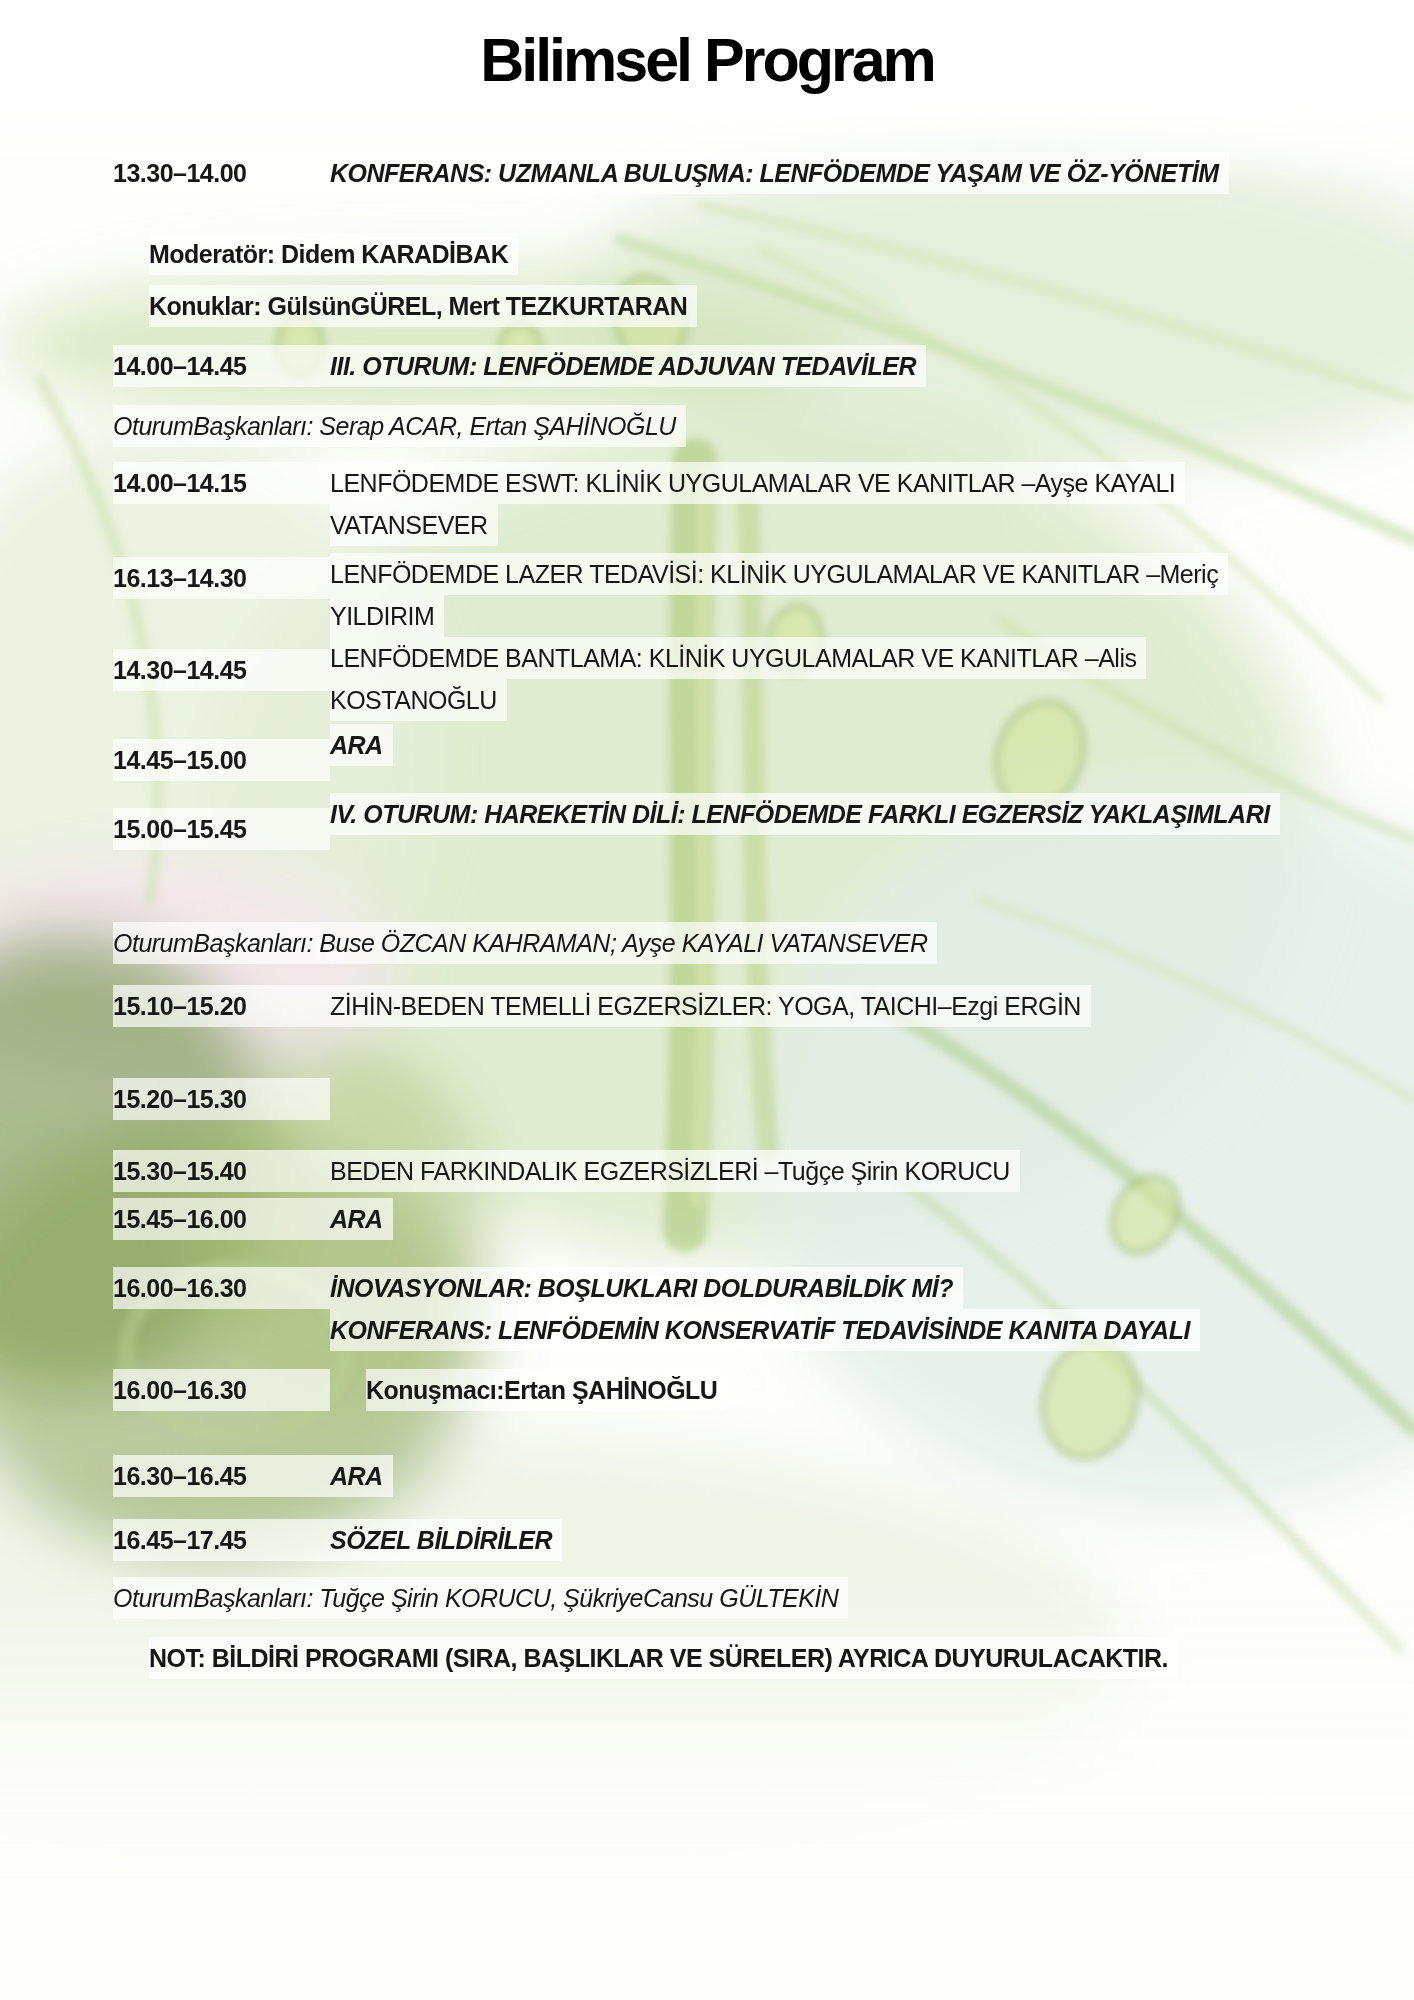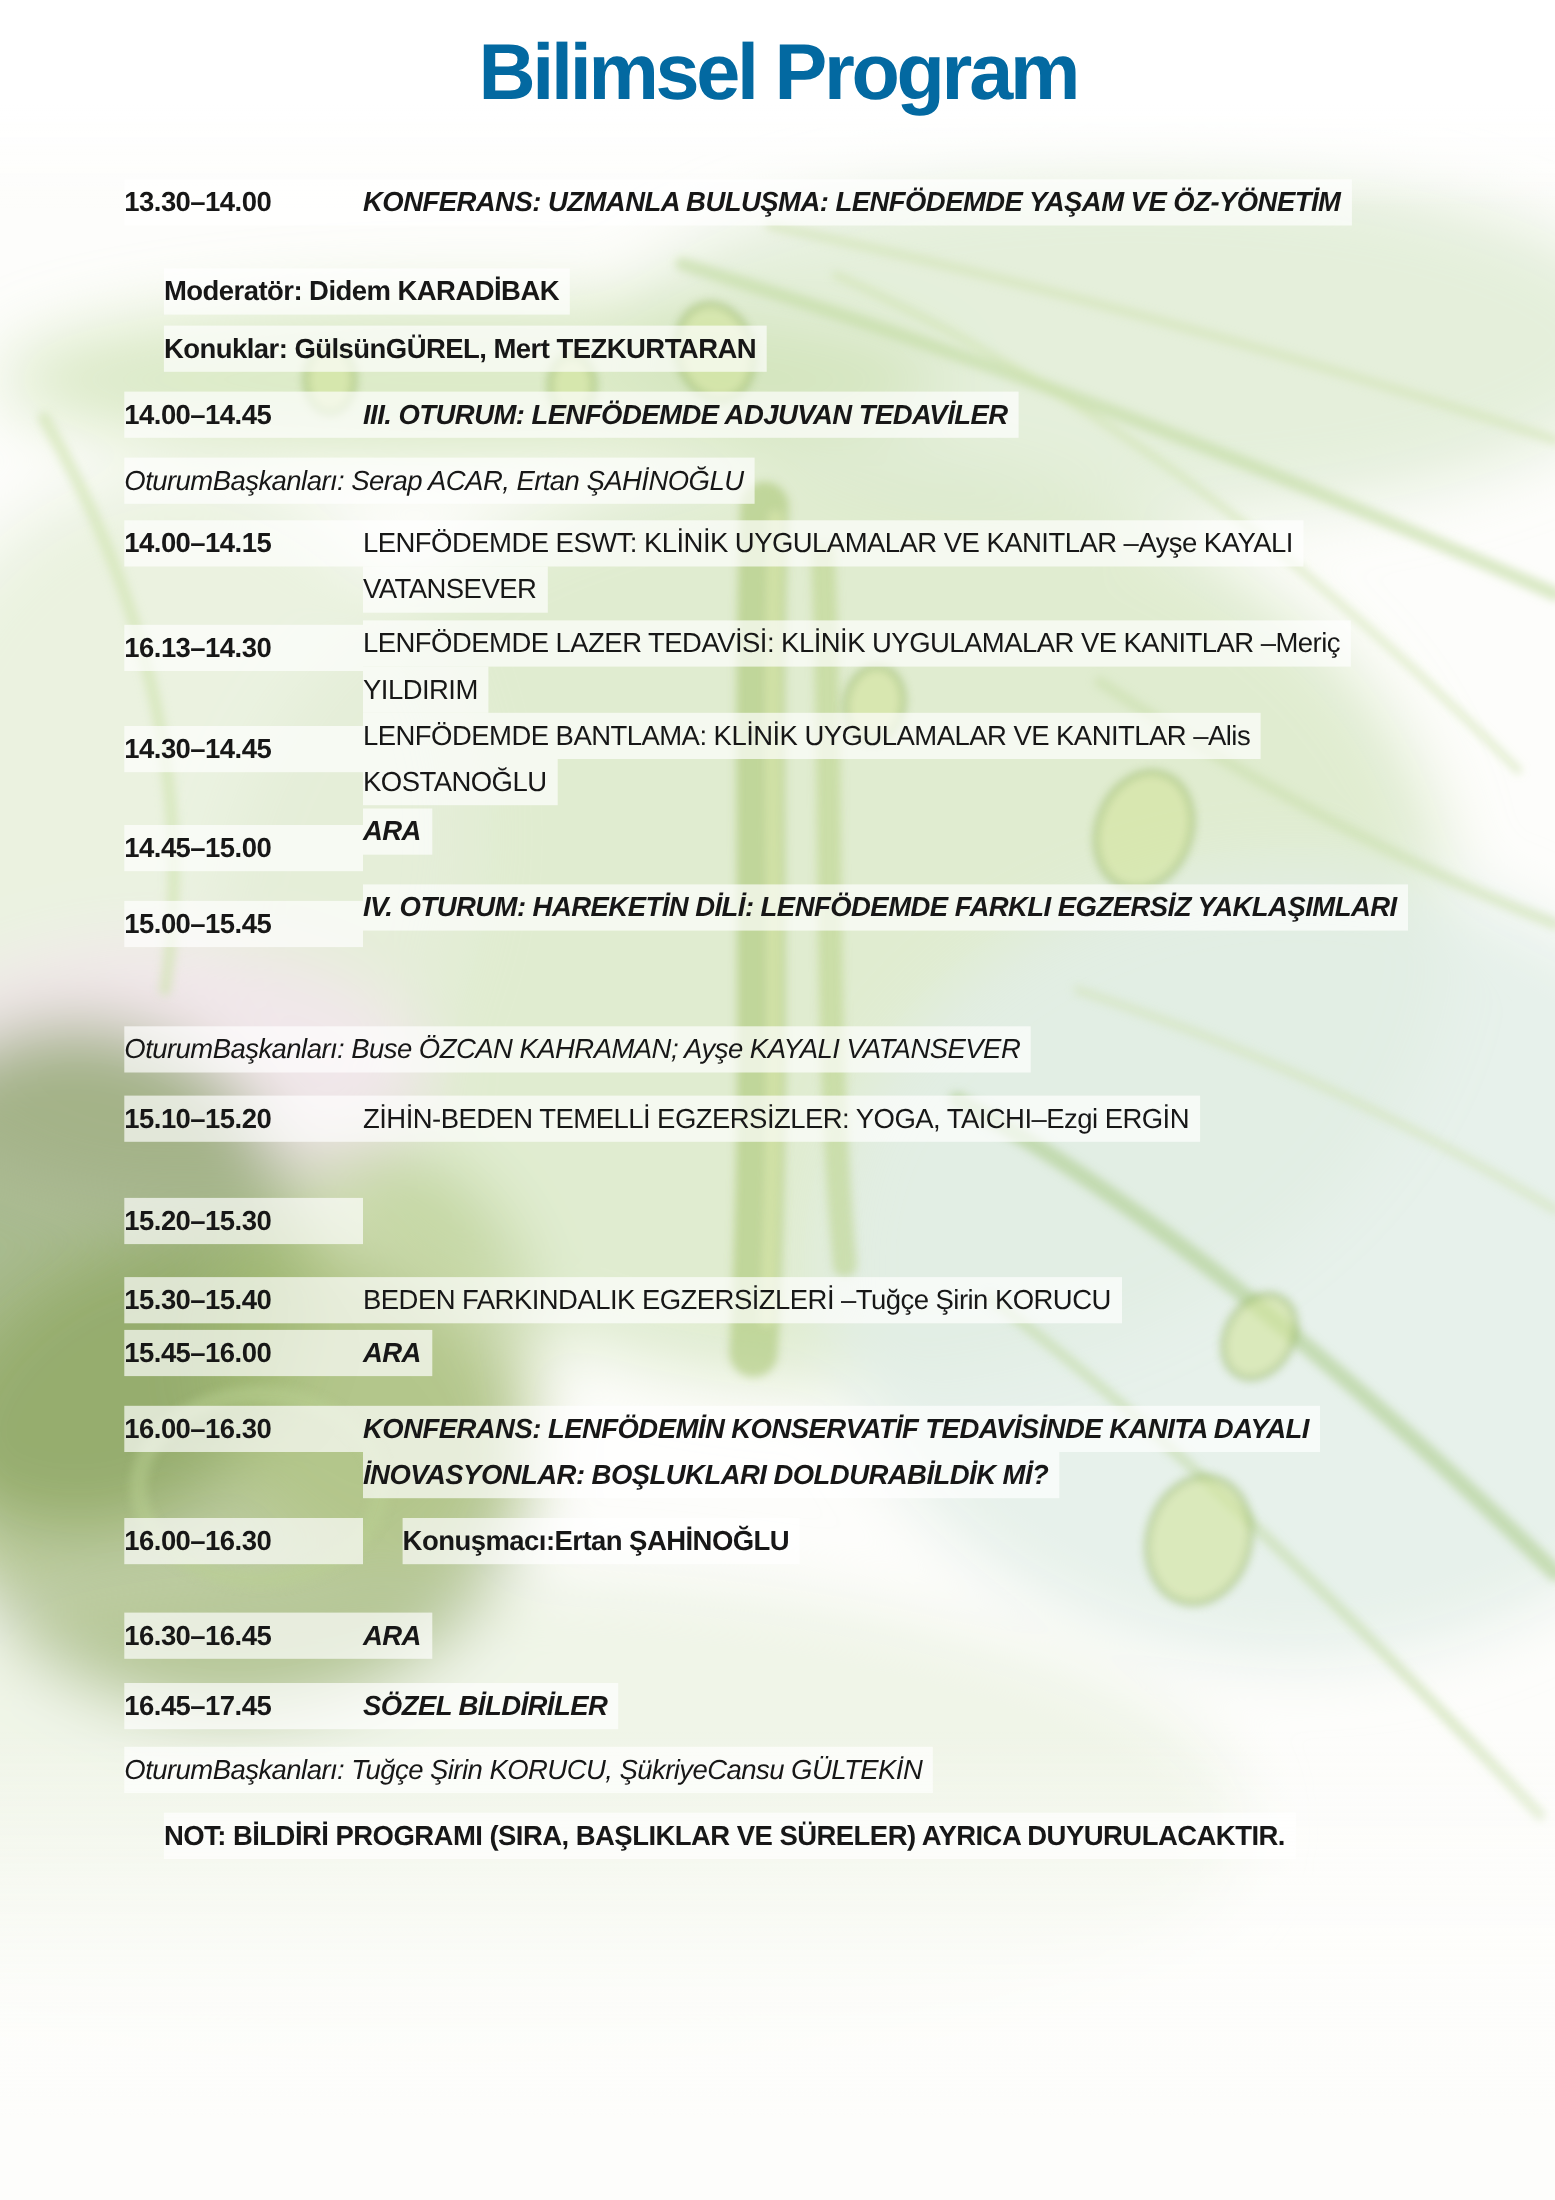--- a/index.html
+++ b/index.html
@@ -16,22 +16,22 @@
   .bg-svg{position:absolute;left:0;top:0;z-index:0;}
   .fade-top{position:absolute;left:0;top:0;width:100%;height:190px;z-index:1;
     background:linear-gradient(180deg,rgba(255,255,255,.97) 50%,rgba(255,255,255,0));}
   .fade-bottom{position:absolute;left:0;bottom:0;width:100%;height:430px;z-index:1;
     background:linear-gradient(180deg,rgba(253,253,251,0) 0%,rgba(253,253,251,.88) 55%,#fdfdfb 82%);}
 
   
   .content{position:relative;z-index:2;padding-top:30px;}
   .title{
     margin:0 0 61px 0;
-    font-size:72px;line-height:1;font-weight:700;letter-spacing:-3px;
-    text-align:center;color:#0369a1;
+    font-size:61px;line-height:1;font-weight:700;letter-spacing:-3px;
+    text-align:center;color:#000000;
   }
   .rows{padding-left:113px;padding-right:43px;}
   .row{display:flex;align-items:flex-start;}
   .time{
     flex:0 0 217px;height:42px;line-height:42px;
     font-weight:700;letter-spacing:-0.5px;font-size:25px;
     background:rgba(255,255,255,.68);
     white-space:nowrap;
   }
   .desc{flex:1 1 auto;min-width:0;font-size:25px;}
@@ -233,22 +233,22 @@
     <div class="row break">
       <span class="time">15.45–16.00</span>
       <span class="desc">
             <span class="line">ARA</span>
           </span>
     </div>
 
     <div class="row session">
       <span class="time">16.00–16.30</span>
       <span class="desc">
+            <span class="line">İNOVASYONLAR: BOŞLUKLARI DOLDURABİLDİK Mİ?</span>
             <span class="line">KONFERANS: LENFÖDEMİN KONSERVATİF TEDAVİSİNDE KANITA DAYALI</span>
-            <span class="line">İNOVASYONLAR: BOŞLUKLARI DOLDURABİLDİK Mİ?</span>
           </span>
     </div>
 
     <div class="row speaker">
       <span class="time">16.00–16.30</span>
       <span class="desc">
             <span class="line">Konuşmacı:Ertan ŞAHİNOĞLU</span>
           </span>
     </div>
 

